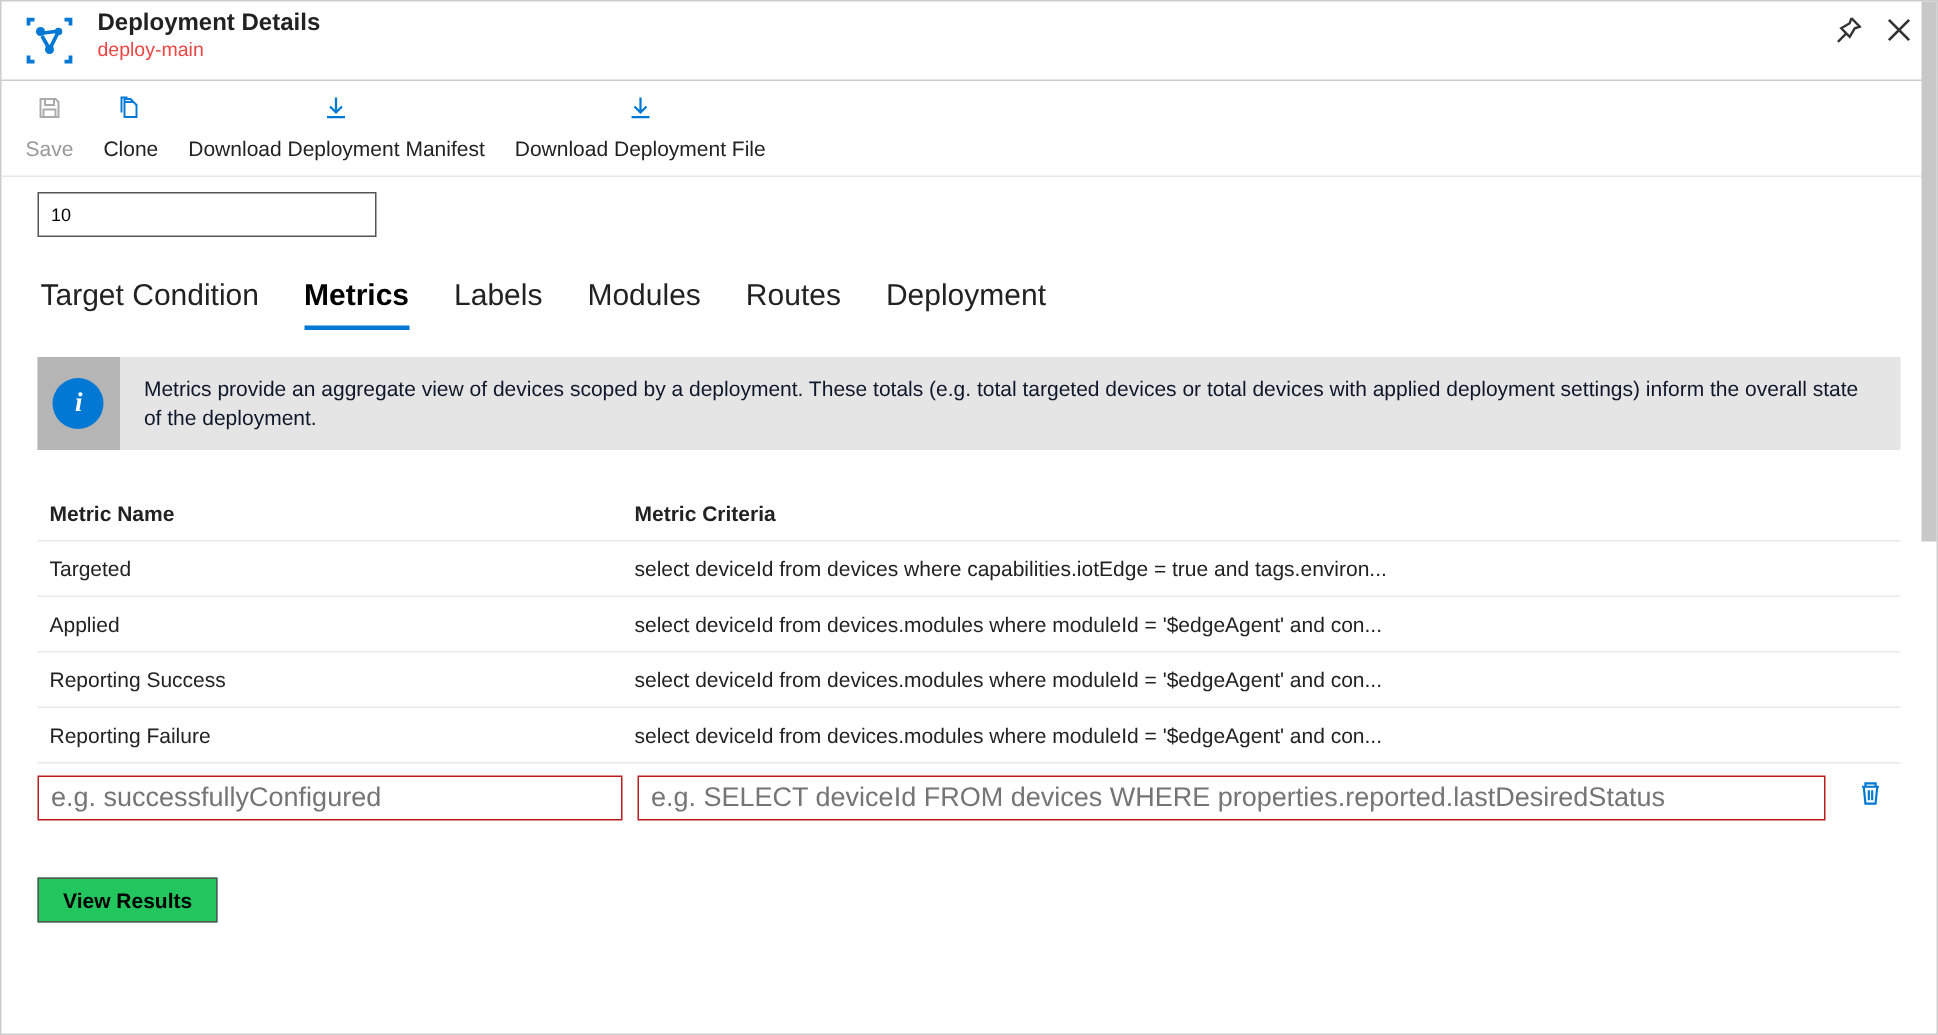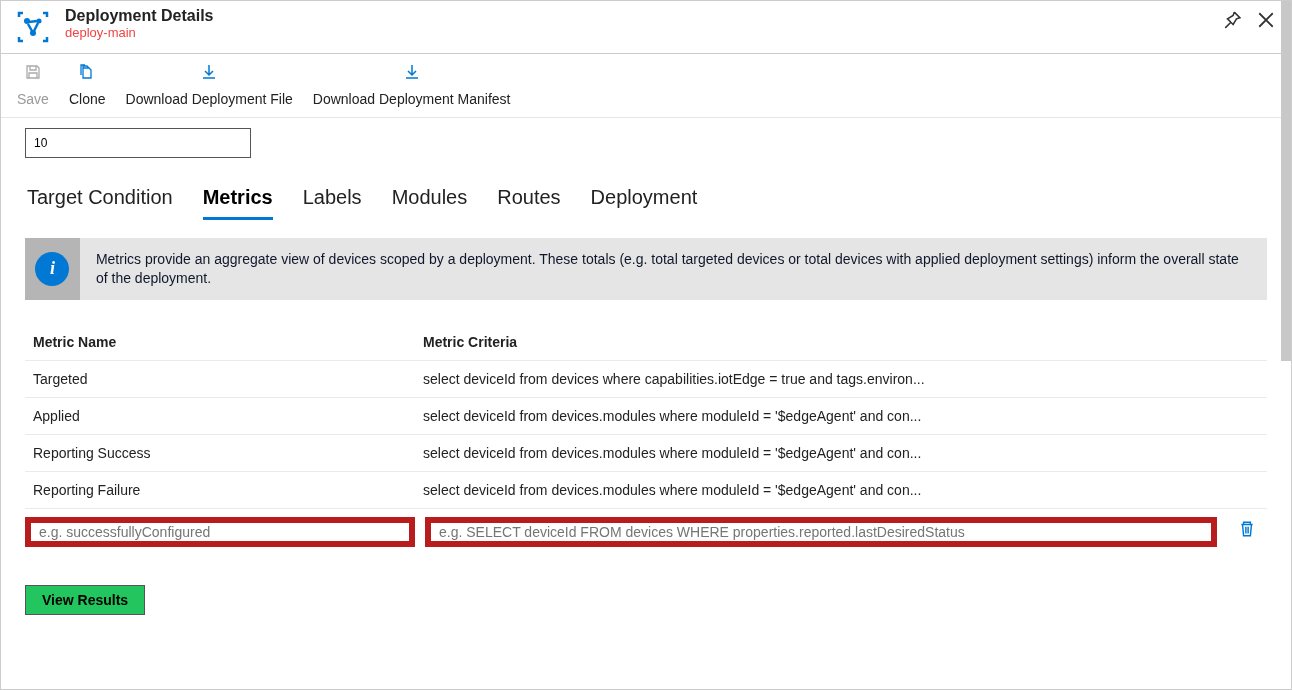--- a/index.html
+++ b/index.html
@@ -26,21 +26,21 @@
     .info-banner { display: flex; align-items: stretch; background: #e5e5e5; margin: 0 10px; }
     .info-icon-cell { width: 60px; background: #b5b5b5; display: flex; align-items: center; justify-content: center; }
     .info-icon { width: 34px; height: 34px; border-radius: 50%; background: #0078d4; color: #fff; display: flex; align-items: center; justify-content: center; font-family: Georgia, serif; font-style: italic; font-size: 18px; font-weight: 600; }
     .info-text { padding: 12px 16px; font-size: 14px; color: #0f172a; line-height: 1.35; }
     .metrics-table { margin: 24px 10px 0 10px; }
     .mt-row { display: flex; border-top: 1px solid #eaeaea; align-items: center; }
     .mt-row.header-row { border-top: none; font-weight: 600; }
     .mt-row.input-row { border-top: 1px solid #eaeaea; padding-top: 8px; gap: 10px; }
     .col-name { width: 390px; padding: 10px 8px; white-space: nowrap; overflow: hidden; text-overflow: ellipsis; }
     .col-criteria { flex: 1; padding: 10px 8px; white-space: nowrap; overflow: hidden; text-overflow: ellipsis; min-width: 0; }
-    .metric-input { height: 30px; padding: 4px 8px; border: 6px solid #b91c1c; font-size: 14px; width: 100%; }
+    .metric-input { height: 30px; padding: 4px 8px; border: 1px solid #b91c1c; font-size: 18px; width: 100%; }
     .input-name-cell { width: 390px; }
     .input-criteria-cell { flex: 1; min-width: 0; }
     .delete-cell { width: 40px; display: flex; align-items: center; justify-content: center; }
     .delete-btn { background: none; border: none; color: #0078d4; cursor: pointer; font-size: 18px; }
     .view-results-btn { margin: 38px 10px 10px 10px; padding: 6px 16px; border: 1px solid #555; background: #22c55e; cursor: pointer; font-size: 14px; font-weight: 600; }
     .scroll-indicator { position: absolute; top: 0; right: 0; width: 10px; height: 360px; background: #c8c8c8; }
   </style>
 </head>
 <body>
 
@@ -92,29 +92,29 @@
           </svg>
       </span>
       <span>Clone</span>
     </button>
     <button class="toolbar-btn">
       <span class="ticon">
         <svg viewBox="0 0 16 16" width="16" height="16">
             <path fill="none" stroke="#0078d4" stroke-width="1.5" d="M8 1 V10 M4 7 L8 11 L12 7 M2 14 H14"></path>
           </svg>
       </span>
-      <span>Download Deployment File</span>
+      <span>Download Deployment Manifest</span>
     </button>
     <button class="toolbar-btn">
       <span class="ticon">
         <svg viewBox="0 0 16 16" width="16" height="16">
             <path fill="none" stroke="#0078d4" stroke-width="1.5" d="M8 1 V10 M4 7 L8 11 L12 7 M2 14 H14"></path>
           </svg>
       </span>
-      <span>Download Deployment Manifest</span>
+      <span>Download Deployment File</span>
     </button>
   </div>
 
   <div class="body-scroll">
 
     <div class="prioritybox">
       <input class="priority-input" type="text" value="10" style="">
     </div>
 
     <div class="tabs">

